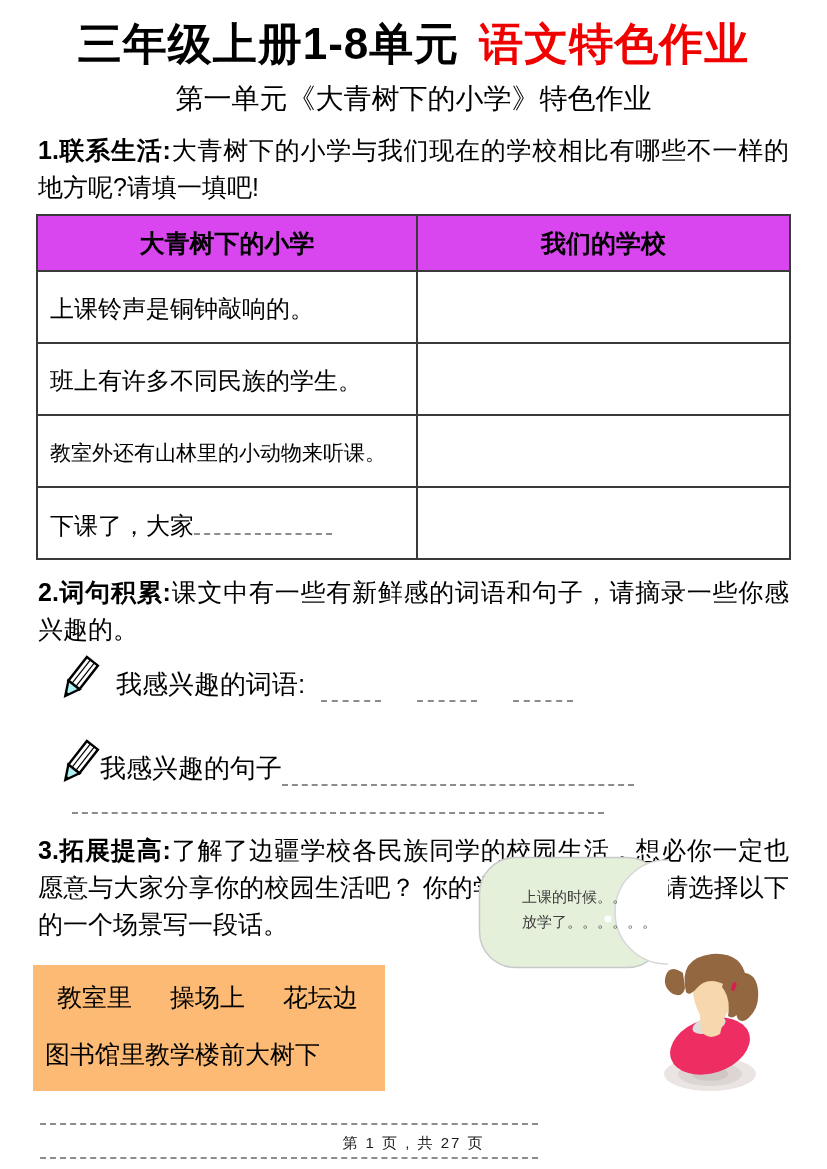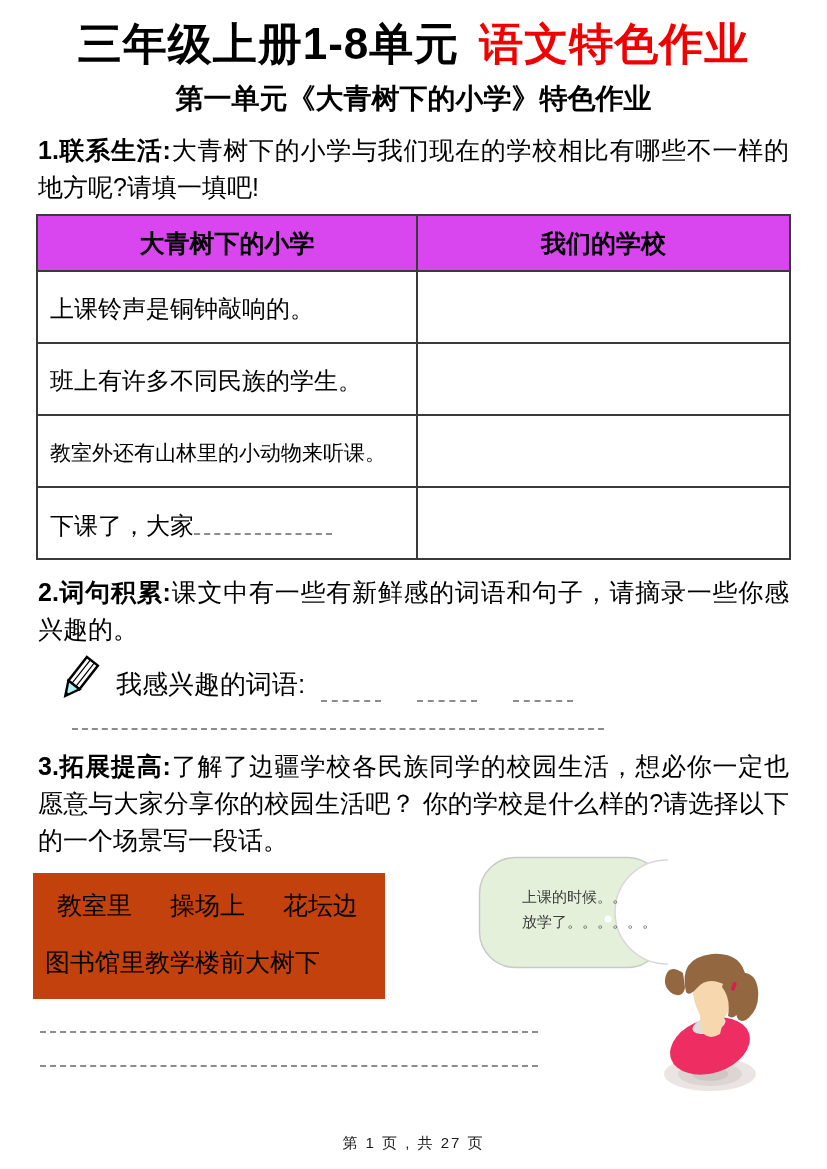--- a/index.html
+++ b/index.html
@@ -3,21 +3,21 @@
 <meta charset="utf-8">
 <style>
   html,body{margin:0;padding:0;background:#fff;}
   .page{
     position:relative;width:827px;height:1169px;margin:0 auto;background:#fff;
     font-family:"Liberation Sans",sans-serif;color:#000;overflow:hidden;
   }
   
   .title{padding-top:18px;text-align:center;font-size:44px;font-weight:bold;line-height:52px;letter-spacing:1px;}
   .title .red{color:#f10000;margin-left:20px;}
-  .subtitle{margin-top:10px;text-align:center;font-size:28px;font-weight:bold;}
+  .subtitle{margin-top:10px;text-align:center;font-size:28px;font-weight:normal;}
   
   .para{margin:14px 38px 0 38px;font-size:25px;line-height:37px;text-align:justify;}
   .para b{font-weight:bold;}
   
   table.cmp{border-collapse:collapse;margin:8px 0 0 36px;width:755px;table-layout:fixed;}
   table.cmp th,table.cmp td{border:2px solid #3a3a3a;}
   table.cmp th{height:52px;background:#d946ef;font-size:25px;font-weight:bold;text-align:center;}
   table.cmp td{height:54px;font-size:24px;padding:10px 4px 6px 12px;vertical-align:middle;}
   table.cmp td.small{font-size:21px;}
   .col-left{width:380px;}
@@ -28,21 +28,21 @@
   .blank.sentence{width:352px;}
   .dash-line{border-top:2px dashed #8c8c8c;height:0;}
   .sentence-cont{width:532px;margin:26px 0 0 72px;}
   
   .pencil-row{display:flex;align-items:flex-end;margin-left:58px;font-size:26px;}
   .pencil-row.words{margin-top:12px;gap:16px;}
   .pencil-row.sentence{margin-top:42px;}
   .pencil-icon{width:38px;height:42px;margin-right:4px;flex:0 0 auto;}
   .pencil-icon svg{overflow:visible;}
   
-  .options-box{margin:14px 0 0 33px;width:352px;background:#c2410c;padding:16px 0 20px 0;
+  .options-box{margin:22px 0 0 33px;width:352px;background:#fdba74;padding:16px 0 20px 0;
     font-family:"Liberation Serif",serif;font-size:25px;}
   .options-row{display:flex;}
   .options-row.r1{padding-left:24px;gap:38px;margin-bottom:24px;}
   .options-row.r2{padding-left:12px;}
   
   .bubble{position:absolute;left:478px;top:856px;width:190px;height:114px;}
   .bubble .txt{position:absolute;left:44px;top:28px;font-size:15px;line-height:25px;color:#3c3c3c;white-space:nowrap;}
   
   .girl{position:absolute;left:638px;top:946px;width:142px;height:152px;}
   
@@ -109,20 +109,35 @@
           <polygon points="17,36 21,36 19,40" fill="#000"></polygon>
         </g>
       </svg>
     </span>
     <span>我感兴趣的词语:</span>
     <span class="blank word"></span>
     <span class="blank word"></span>
     <span class="blank word"></span>
   </div>
 
+  <div class="pencil-row sentence">
+    <span class="pencil-icon">
+      <svg width="38" height="42" viewBox="0 0 38 42">
+        <g transform="rotate(38 19 21)">
+          <rect x="12" y="-4" width="14" height="30" fill="#ffffff" stroke="#000" stroke-width="2.4"></rect>
+          <line x1="16.5" y1="-4" x2="16.5" y2="26" stroke="#000" stroke-width="1.2"></line>
+          <line x1="21.5" y1="-4" x2="21.5" y2="26" stroke="#000" stroke-width="1.2"></line>
+          <polygon points="12,26 26,26 19,40" fill="#aef2f6" stroke="#000" stroke-width="2.4"></polygon>
+          <polygon points="17,36 21,36 19,40" fill="#000"></polygon>
+        </g>
+      </svg>
+    </span>
+    <span>我感兴趣的句子</span>
+    <span class="blank sentence"></span>
+  </div>
   <div class="dash-line sentence-cont"></div>
 
   <div class="para" style="margin-top:18px;">
     <b>3.拓展提高:</b><span>了解了边疆学校各民族同学的校园生活，想必你一定也愿意与大家分享你的校园生活吧？ 你的学校是什么样的?请选择以下的一个场景写一段话。</span>
   </div>
 
   <div class="options-box">
     <div class="options-row r1">
       <span>教室里</span>
       <span>操场上</span>

